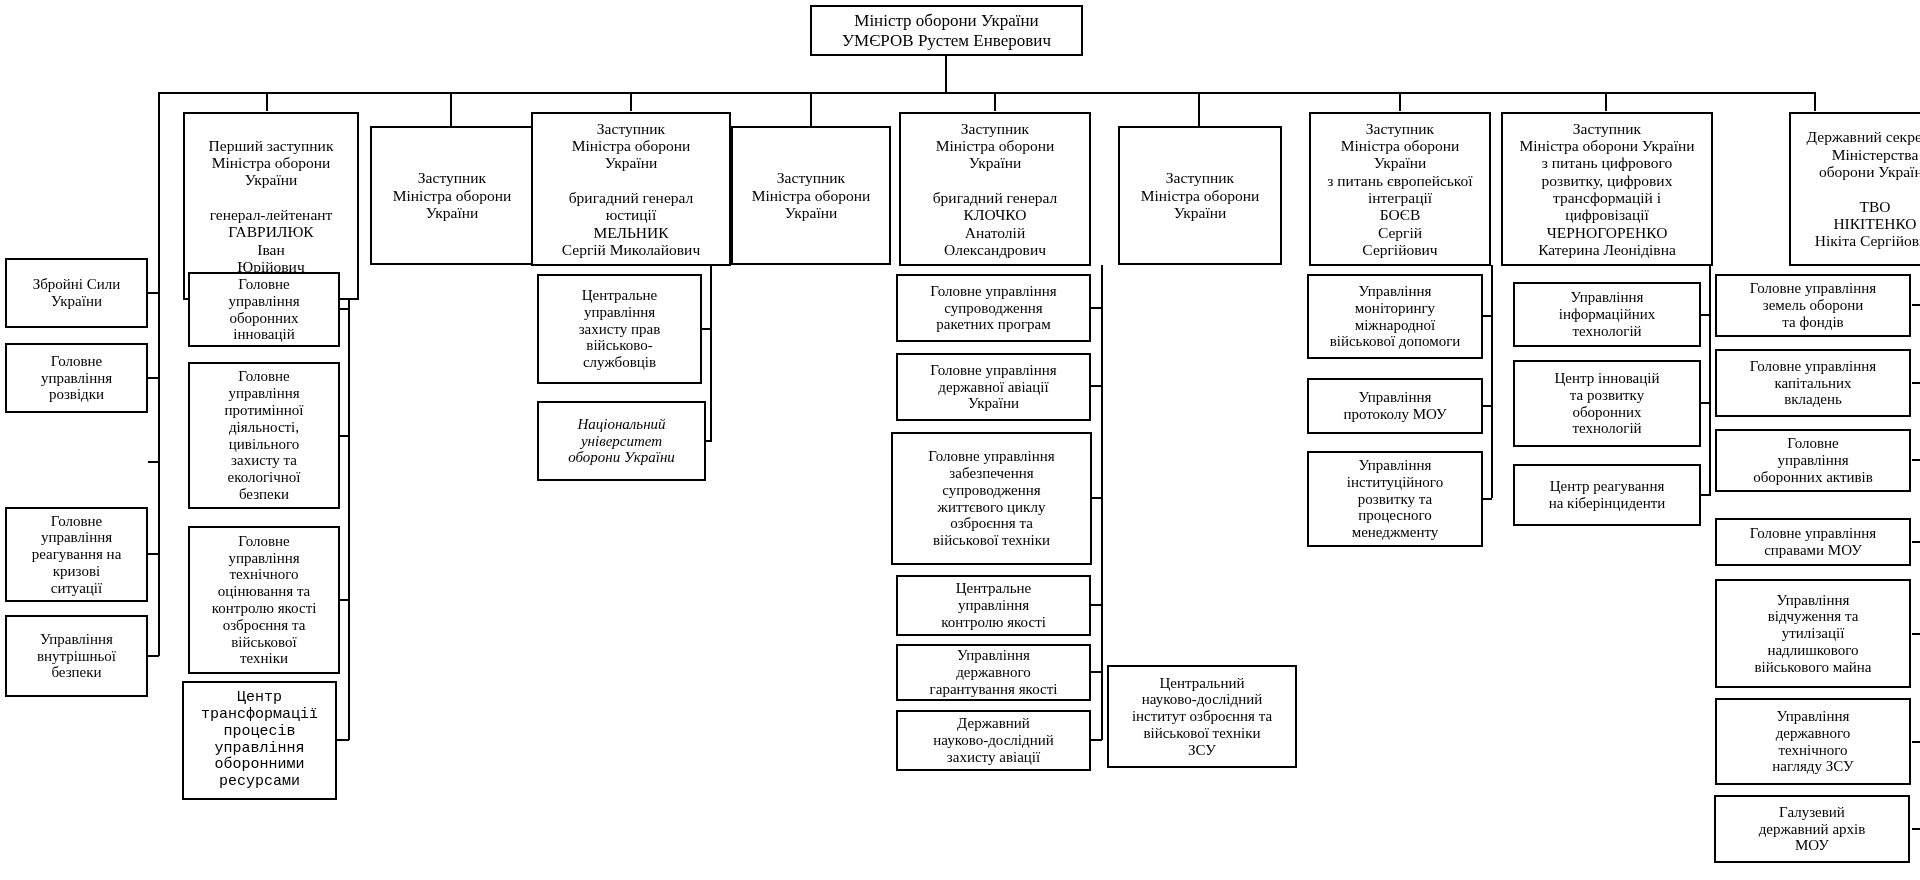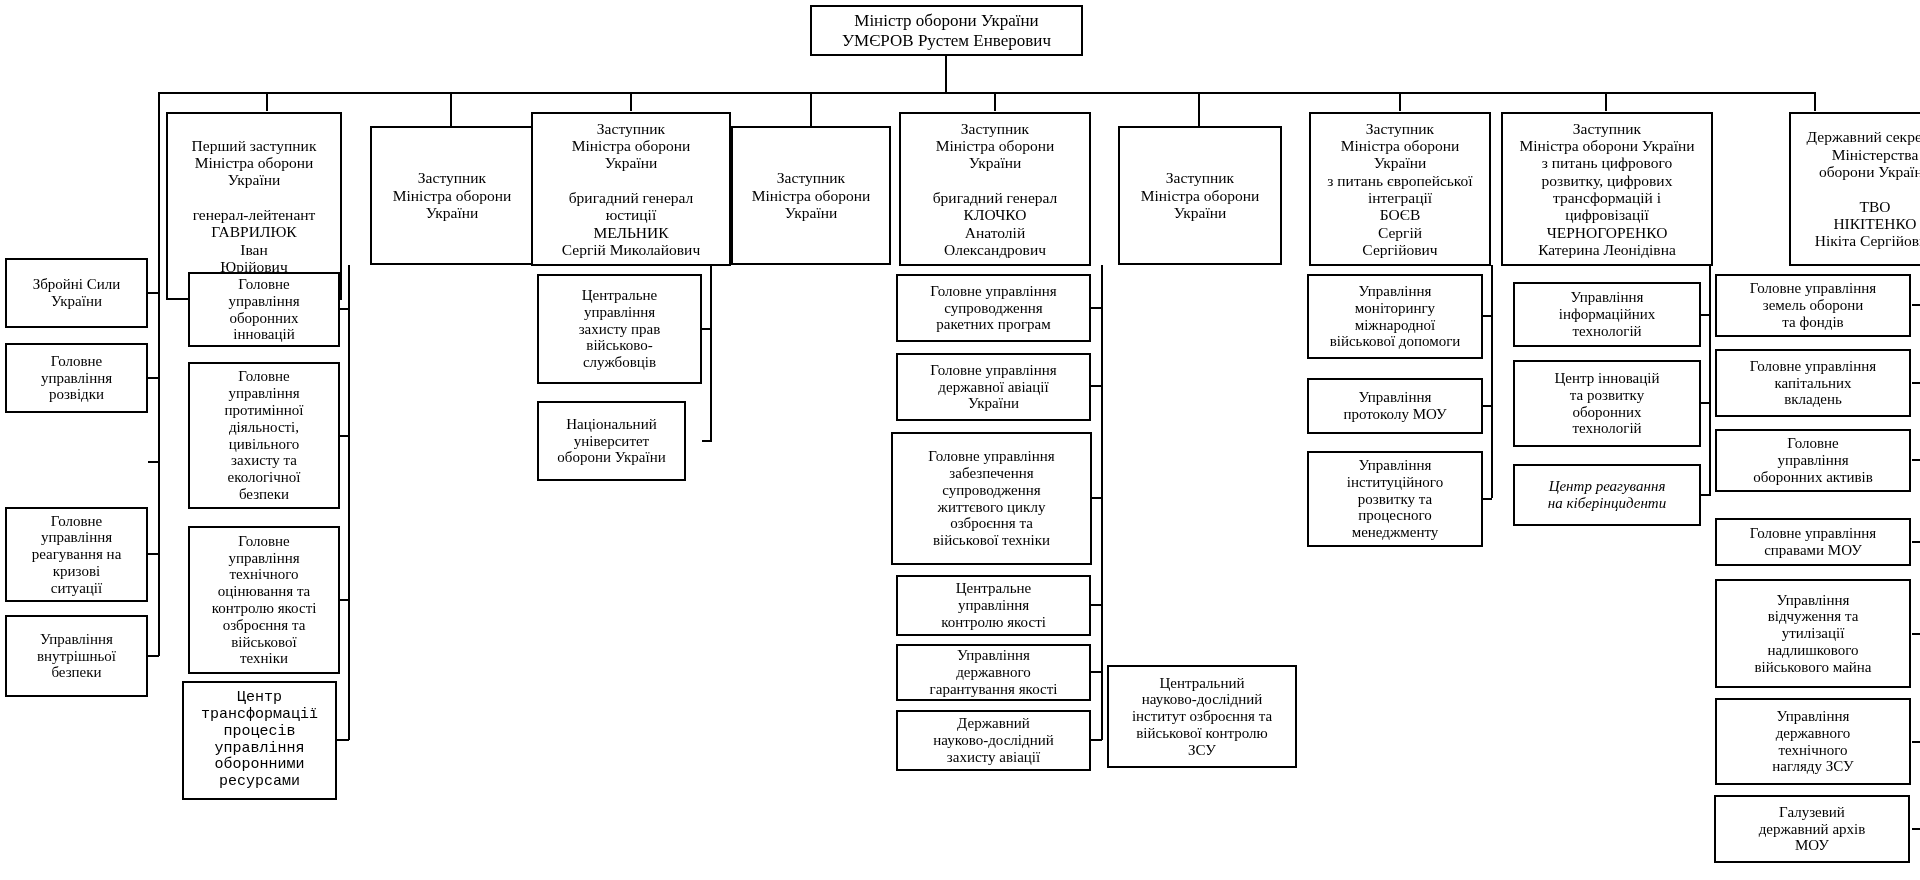--- a/index.html
+++ b/index.html
@@ -83,21 +83,21 @@
 кризові
 ситуації</span>
     </div>
     <div class="conn h" style="left: 148px; top: 553px; width: 11px; height: 2px;"></div>
     <div class="box unit" style="left: 5px; top: 615px; width: 143px; height: 82px;">
       <span class="txt">Управління
 внутрішньої
 безпеки</span>
     </div>
     <div class="conn h" style="left: 148px; top: 655px; width: 11px; height: 2px;"></div>
-    <div class="box lead" style="left: 166px; top: 112px; width: 176px; height: 188px;">
+    <div class="box lead" style="left: 183px; top: 112px; width: 176px; height: 188px;">
       <span class="txt">Перший заступник
 Міністра оборони
 України
 
 генерал-лейтенант
 ГАВРИЛЮК
 Іван
 Юрійович</span>
     </div>
     <div class="conn v" style="left: 348px; top: 265px; width: 2px; height: 475px;"></div>
@@ -156,21 +156,21 @@
     </div>
     <div class="conn v" style="left: 710px; top: 265px; width: 2px; height: 176px;"></div>
     <div class="box unit" style="left: 537px; top: 274px; width: 165px; height: 110px;">
       <span class="txt">Центральне
 управління
 захисту прав
 військово-
 службовців</span>
     </div>
     <div class="conn h" style="left: 702px; top: 328px; width: 10px; height: 2px;"></div>
-    <div class="box unit" style="left: 537px; top: 401px; width: 149px; height: 80px;">
+    <div class="box unit" style="left: 537px; top: 401px; width: 169px; height: 80px; font-style: italic;">
       <span class="txt">Національний
 університет
 оборони України</span>
     </div>
     <div class="conn h" style="left: 702px; top: 440px; width: 10px; height: 2px;"></div>
     <div class="box lead" style="left: 731px; top: 126px; width: 160px; height: 139px;">
       <span class="txt">Заступник
 Міністра оборони
 України</span>
     </div>
@@ -277,21 +277,21 @@
 технологій</span>
     </div>
     <div class="conn h" style="left: 1701px; top: 314px; width: 10px; height: 2px;"></div>
     <div class="box unit" style="left: 1513px; top: 360px; width: 188px; height: 87px;">
       <span class="txt">Центр інновацій
 та розвитку
 оборонних
 технологій</span>
     </div>
     <div class="conn h" style="left: 1701px; top: 402px; width: 10px; height: 2px;"></div>
-    <div class="box unit" style="left: 1513px; top: 464px; width: 188px; height: 62px; font-style: italic;">
+    <div class="box unit" style="left: 1513px; top: 464px; width: 188px; height: 62px;">
       <span class="txt">Центр реагування
 на кіберінциденти</span>
     </div>
     <div class="conn h" style="left: 1701px; top: 494px; width: 10px; height: 2px;"></div>
     <div class="box lead" style="left: 1789px; top: 112px; width: 172px; height: 154px;">
       <span class="txt">Державний секретар
 Міністерства
 оборони України
 
 ТВО
@@ -339,16 +339,16 @@
     <div class="box unit" style="left: 1714px; top: 795px; width: 196px; height: 68px;">
       <span class="txt">Галузевий
 державний архів
 МОУ</span>
     </div>
     <div class="conn h" style="left: 1912px; top: 828px; width: 10px; height: 2px;"></div>
     <div class="box unit" style="left: 1107px; top: 665px; width: 190px; height: 103px;">
       <span class="txt">Центральний
 науково-дослідний
 інститут озброєння та
-військової контролю
+військової техніки
 ЗСУ</span>
     </div>
   </div>
 
 </body></html>

